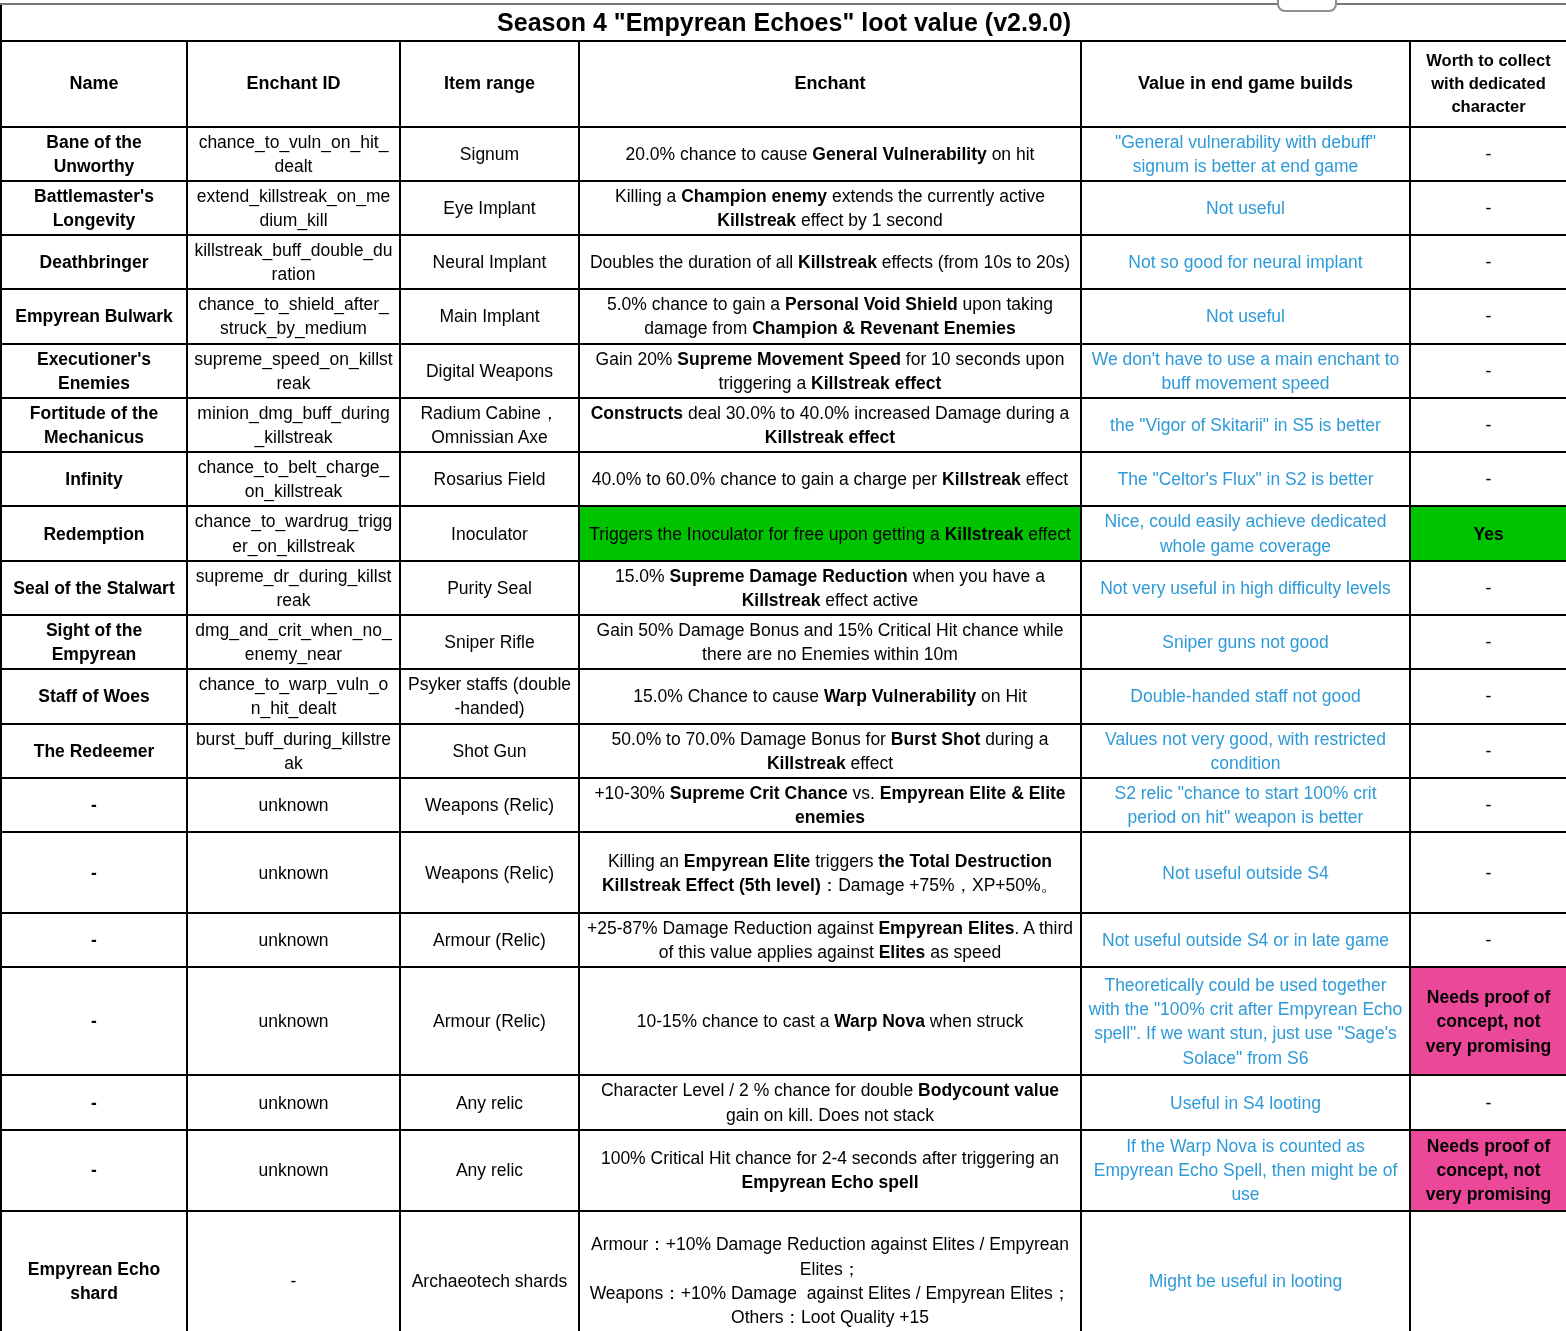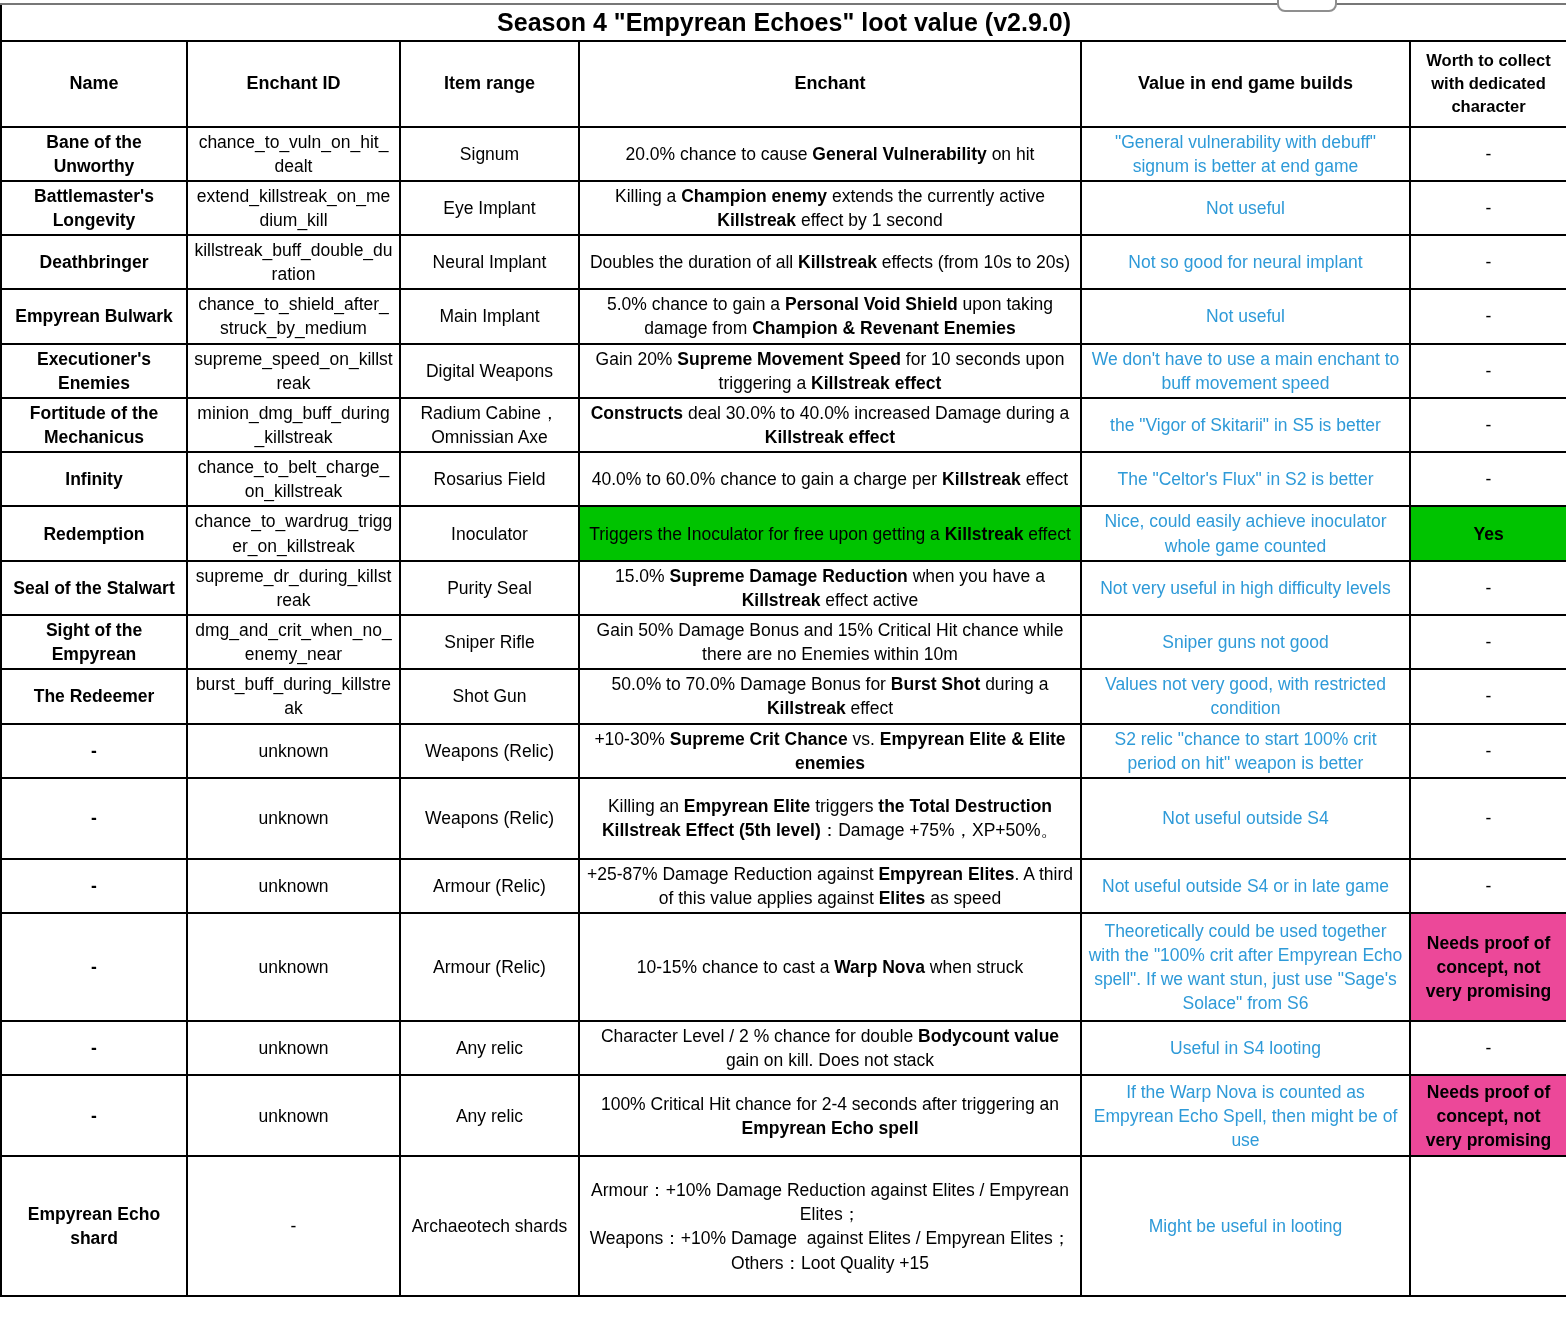--- a/index.html
+++ b/index.html
@@ -115,37 +115,45 @@
         <td class="c-range">Rosarius Field</td>
         <td class="c-ench"><span>40.0% to 60.0% chance to gain a charge per </span><span class="b">Killstreak</span><span> effect</span></td>
         <td class="c-value">The "Celtor's Flux" in S2 is better</td>
         <td class="c-worth">-</td>
       </tr>
       <tr style="height: 54px;">
         <td class="c-name">Redemption</td>
         <td class="c-id">chance_to_wardrug_trigger_on_killstreak</td>
         <td class="c-range">Inoculator</td>
         <td class="c-ench bg-green"><span>Triggers the Inoculator for free upon getting a </span><span class="b">Killstreak</span><span> effect</span></td>
-        <td class="c-value">Nice, could easily achieve inoculator whole game counted</td>
+        <td class="c-value">Nice, could easily achieve dedicated whole game coverage</td>
         <td class="c-worth bg-green b">Yes</td>
       </tr>
       <tr style="height: 54px;">
         <td class="c-name">Seal of the Stalwart</td>
         <td class="c-id">supreme_dr_during_killstreak</td>
         <td class="c-range">Purity Seal</td>
         <td class="c-ench"><span>15.0% </span><span class="b">Supreme Damage Reduction</span><span> when you have a </span><span class="b">Killstreak</span><span> effect active</span></td>
         <td class="c-value">Not very useful in high difficulty levels</td>
         <td class="c-worth">-</td>
       </tr>
       <tr style="height: 54px;">
         <td class="c-name">Sight of the Empyrean</td>
         <td class="c-id">dmg_and_crit_when_no_enemy_near</td>
         <td class="c-range">Sniper Rifle</td>
         <td class="c-ench"><span>Gain 50% Damage Bonus and 15% Critical Hit chance while there are no Enemies within 10m</span></td>
         <td class="c-value">Sniper guns not good</td>
+        <td class="c-worth">-</td>
+      </tr>
+      <tr style="height: 54px;">
+        <td class="c-name">Staff of Woes</td>
+        <td class="c-id">chance_to_warp_vuln_on_hit_dealt</td>
+        <td class="c-range">Psyker staffs (double -handed)</td>
+        <td class="c-ench"><span>15.0% Chance to cause </span><span class="b">Warp Vulnerability</span><span> on Hit</span></td>
+        <td class="c-value">Double-handed staff not good</td>
         <td class="c-worth">-</td>
       </tr>
       <tr style="height: 54px; padding-left: 48px;">
         <td class="c-name">The Redeemer</td>
         <td class="c-id">burst_buff_during_killstreak</td>
         <td class="c-range">Shot Gun</td>
         <td class="c-ench"><span>50.0% to 70.0% Damage Bonus for </span><span class="b">Burst Shot</span><span> during a </span><span class="b">Killstreak</span><span> effect</span></td>
         <td class="c-value">Values not very good, with restricted condition</td>
         <td class="c-worth">-</td>
       </tr>

